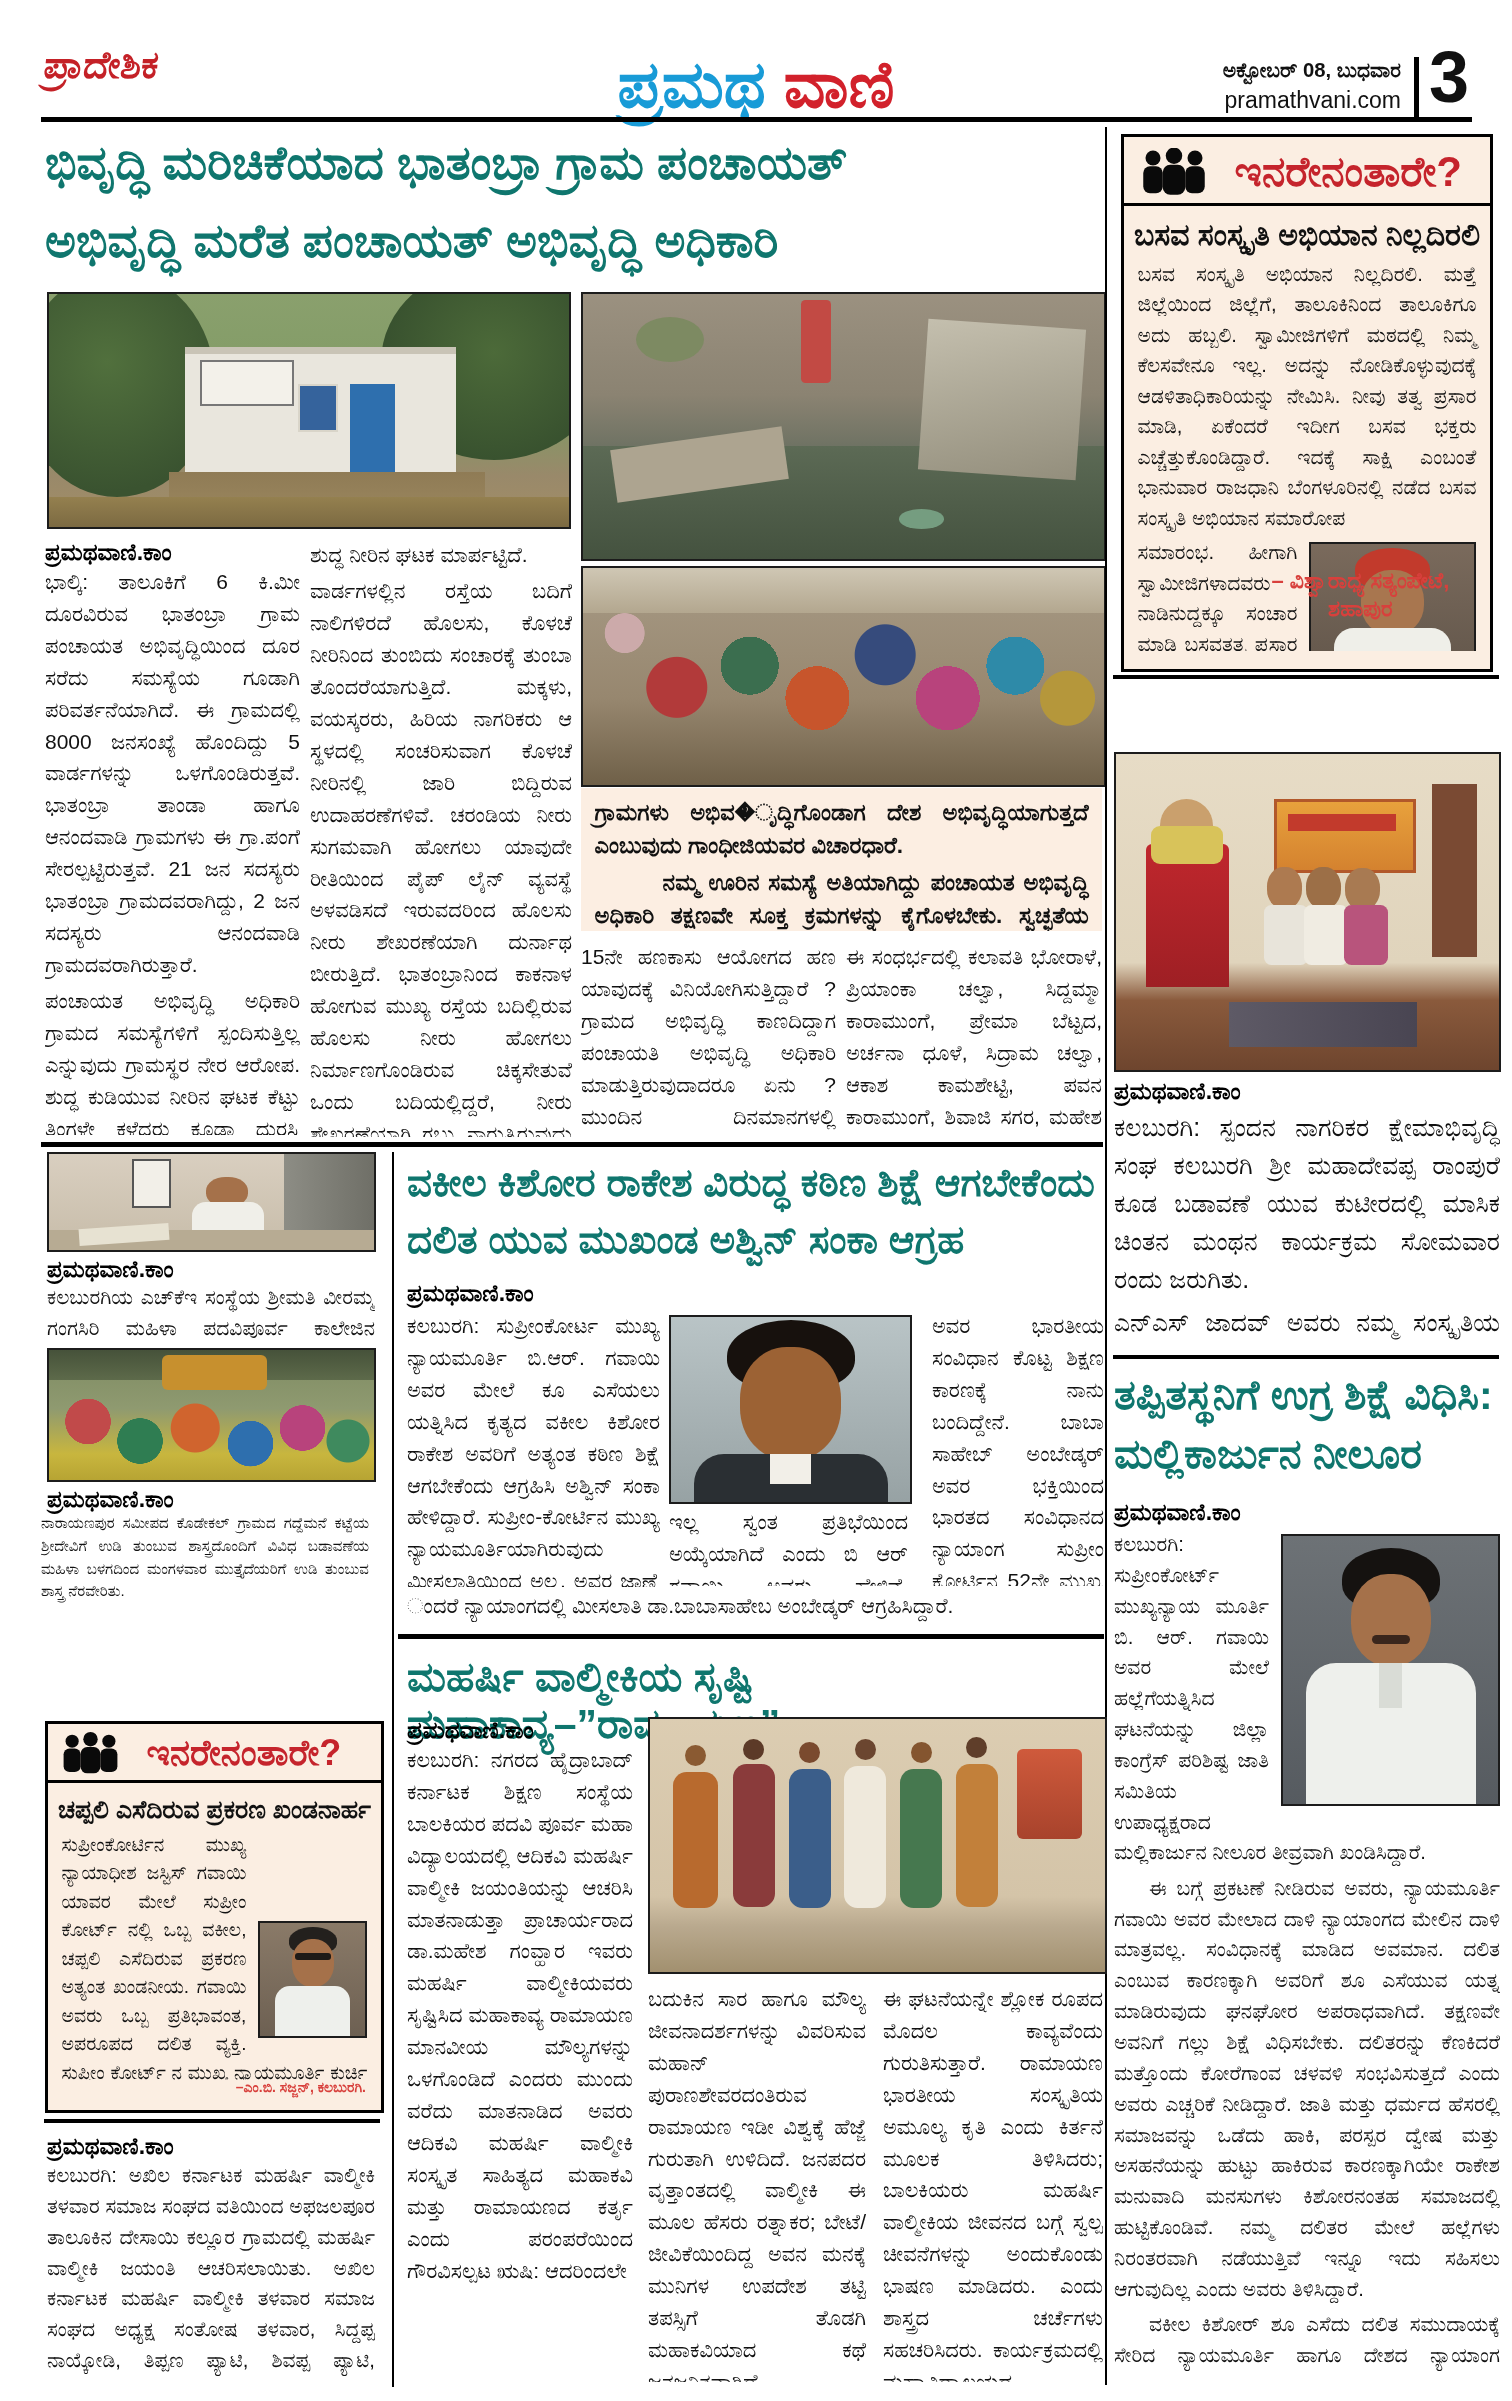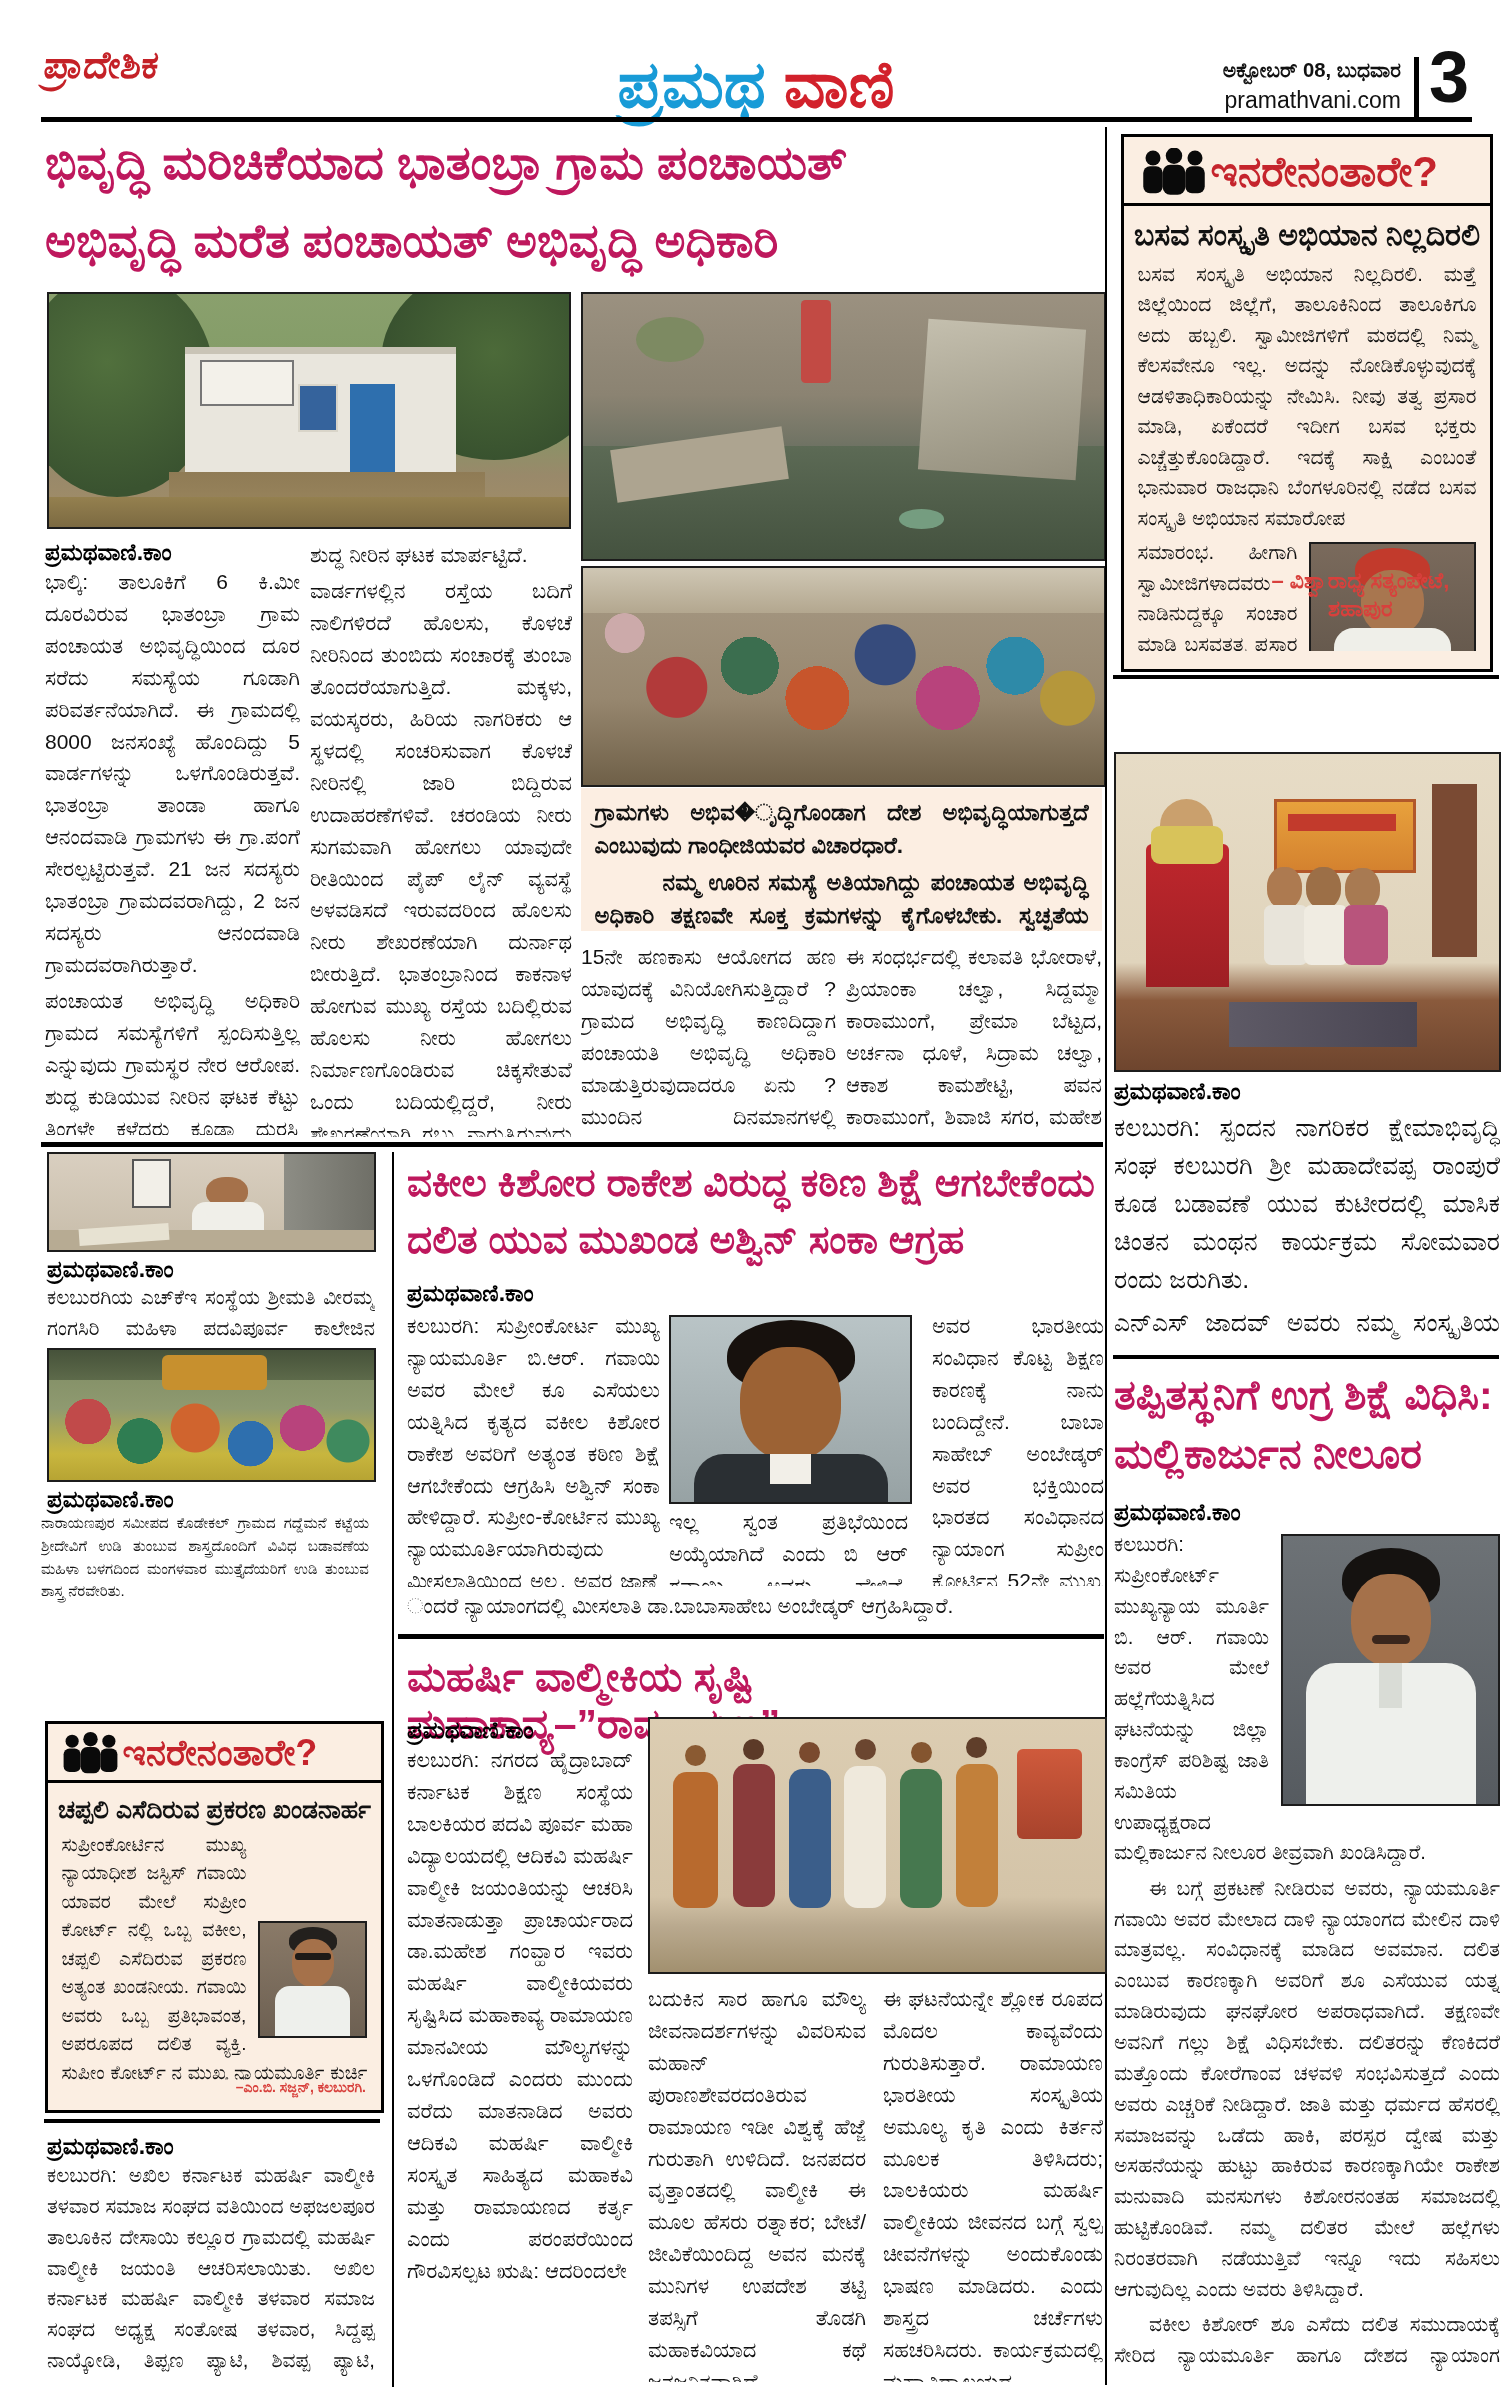--- a/index.html
+++ b/index.html
@@ -1,29 +1,29 @@
 <!DOCTYPE html>
 <html style="font-size:12px"><head>
 <meta charset="utf-8">
 <style>
   html,body{margin:0;padding:0;background:#e8e8e8;}
   .page{position:relative;width:1512px;height:2401px;background:#ffffff;
         font-family:"Liberation Sans","DejaVu Sans",sans-serif;color:#111;overflow:hidden;}
   .abs{position:absolute;}
   .ruleh{position:absolute;background:#000;}
   .rulev{position:absolute;background:#000;}
-  .headline{position:absolute;font-weight:900;color:#be185d;letter-spacing:0px;}
+  .headline{position:absolute;font-weight:900;color:#0f766e;letter-spacing:0px;}
   .byline{font-weight:bold;font-size:23px;color:#000;}
   .bt{font-size:21px;line-height:1.52;text-align:justify;overflow:hidden;}
   .bt p{margin:0 0 4.5px 0;}
   .bt p.ind{text-indent:35px;}
   .ph{position:absolute;border:2.3px solid #1c1c1c;overflow:hidden;background:#999;}
   .ph>div{position:absolute;}
   .obox{position:absolute;border:3.8px solid #000;background:#fbeee2;overflow:hidden;}
-  .obox-head{display:flex;align-items:center;gap:1px;padding:10.5px 13.6px 7.5px 13.6px;border-bottom:3.8px solid #000;}
+  .obox-head{display:flex;align-items:center;gap:25px;padding:10.5px 13.6px 7.5px 13.6px;border-bottom:3.8px solid #000;}
   .obox-title{font-weight:900;font-size:42px;color:#c5242c;}
   .obox-sub{font-weight:bold;text-align:center;margin:12px 7.5px 6px 7.5px;}
   .obox-body{padding:0 13.6px;font-size:20.3px;line-height:1.5;text-align:justify;overflow:hidden;}
   .credit{color:#d8403c;font-weight:bold;text-align:right;font-size:22px;line-height:1.3;}
   .capbox{position:absolute;background:#fceee2;padding:9px 13.6px;overflow:hidden;}
   .capbox p{margin:0 0 4.5px 0;font-weight:bold;font-size:22.6px;line-height:1.45;text-align:justify;}
   .capbox p.ind{text-indent:68px;}
   .mast-blue{color:#189bd7;}
   .mast-red{color:#d2212b;}
   .peeps{flex:0 0 auto;}

